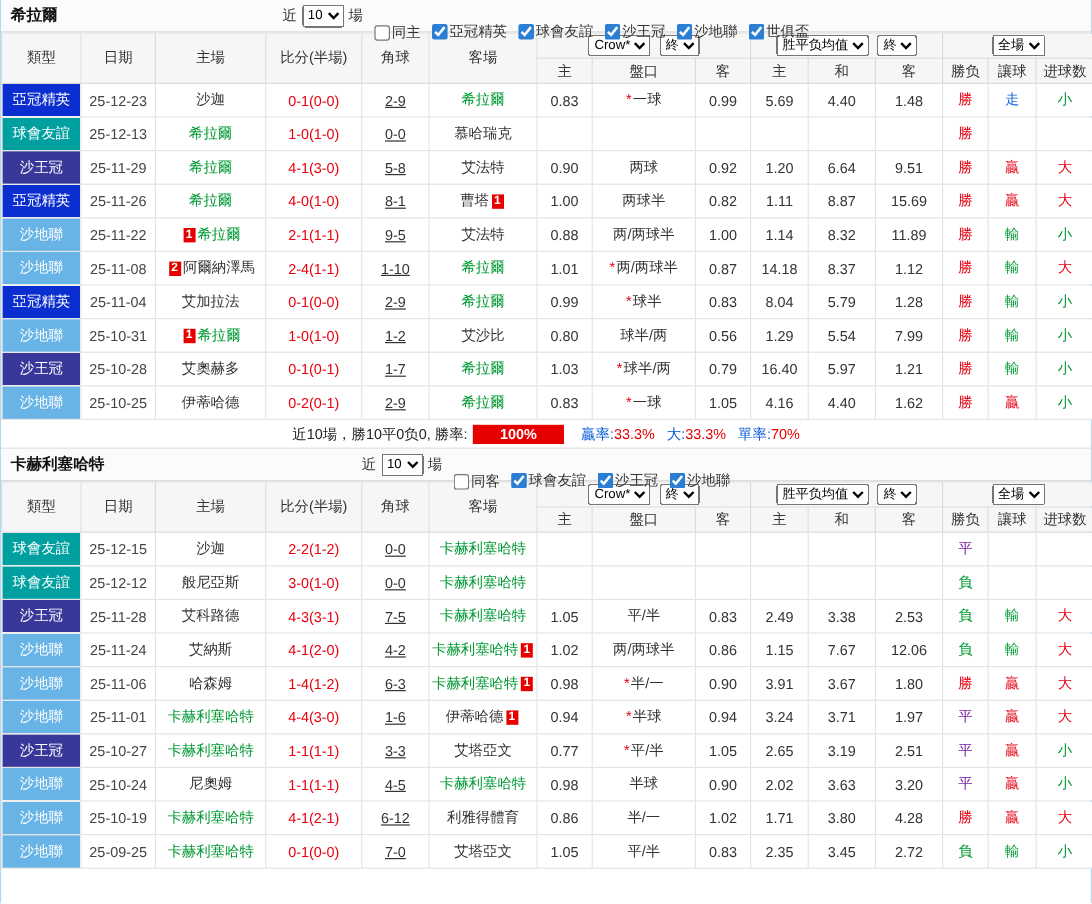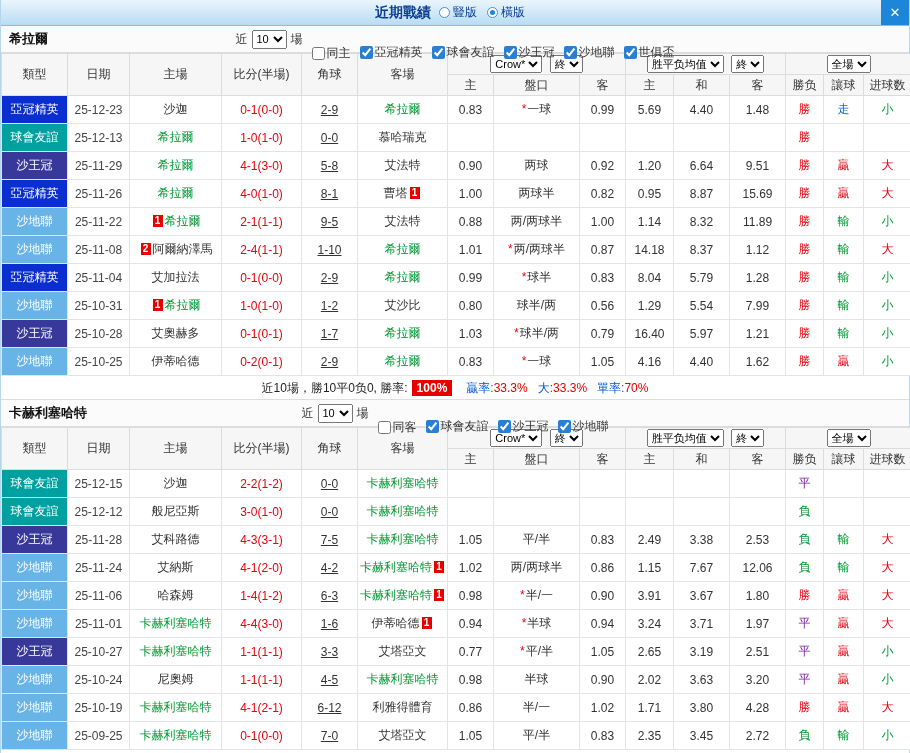--- a/index.html
+++ b/index.html
@@ -48,41 +48,29 @@
   td.corner { color:#333;text-decoration:underline; }
   .focus { color:#009933; }
   .star { color:#e8000d; font-style:normal; margin-right:1px; }
   .card {
     display:inline-block; background:#e60000; color:#fff; font-size:10px; font-weight:bold;
     line-height:12px; min-width:10px; padding:0 1px; margin:0 2px; vertical-align:1px;
   }
 
   
   .summary { height:24px; line-height:24px; text-align:center; background:#fff; border-bottom:1px solid #ddd; font-size:12px; color:#222; }
-  .rate-badge { background:#e60000; color:#fff; font-weight:bold; padding:1px 5px; margin:0 4px; }
+  .rate-badge { background:#e60000; color:#fff; font-weight:bold; padding:1px 23px; margin:0 4px; }
   .stat-label { color:#0057d8; margin-left:10px; }
   .stat-value { color:#e60000;text-align:right; }
 </style>
 </head>
 <body>
 
 <div class="window">
 
-  <div class="titlebar">
-    <span class="win-title">近期戰績</span>
-    <span class="vradio">
-      <span class="radio-dot"></span>
-      <span>豎版</span>
-    </span>
-    <span class="vradio">
-      <span class="radio-dot on"></span>
-      <span>橫版</span>
-    </span>
-    <div class="close-btn">✕</div>
-  </div>
 
   <div class="filterbar">
     <span class="team-name">希拉爾</span>
     <span class="filter-controls">
       <span>近</span>
       <select><option>10</option></select>
       <span>場</span>
       <label>
         <input type="checkbox" style="">
         <span>同主</span>
@@ -211,21 +199,21 @@
         <tr>
           <td class="type-cell" style="background:#0a2ed0">亞冠精英</td>
           <td class="date">25-11-26</td>
           <td><span class="focus">希拉爾</span></td>
           <td class="score">4-0(1-0)</td>
           <td class="corner">8-1</td>
           <td><span class="">曹塔</span><span class="card">1</span></td>
           <td>1.00</td>
           <td>两球半</td>
           <td>0.82</td>
-          <td>0.95</td>
+          <td>1.11</td>
           <td>8.87</td>
           <td>15.69</td>
           <td style="color:#e60012">勝</td>
           <td style="color:#e60012">贏</td>
           <td style="color:#e60012">大</td>
         </tr>
         <tr>
           <td class="type-cell" style="background:#68b4e6">沙地聯</td>
           <td class="date">25-11-22</td>
           <td><span class="card">1</span><span class="focus">希拉爾</span></td>

